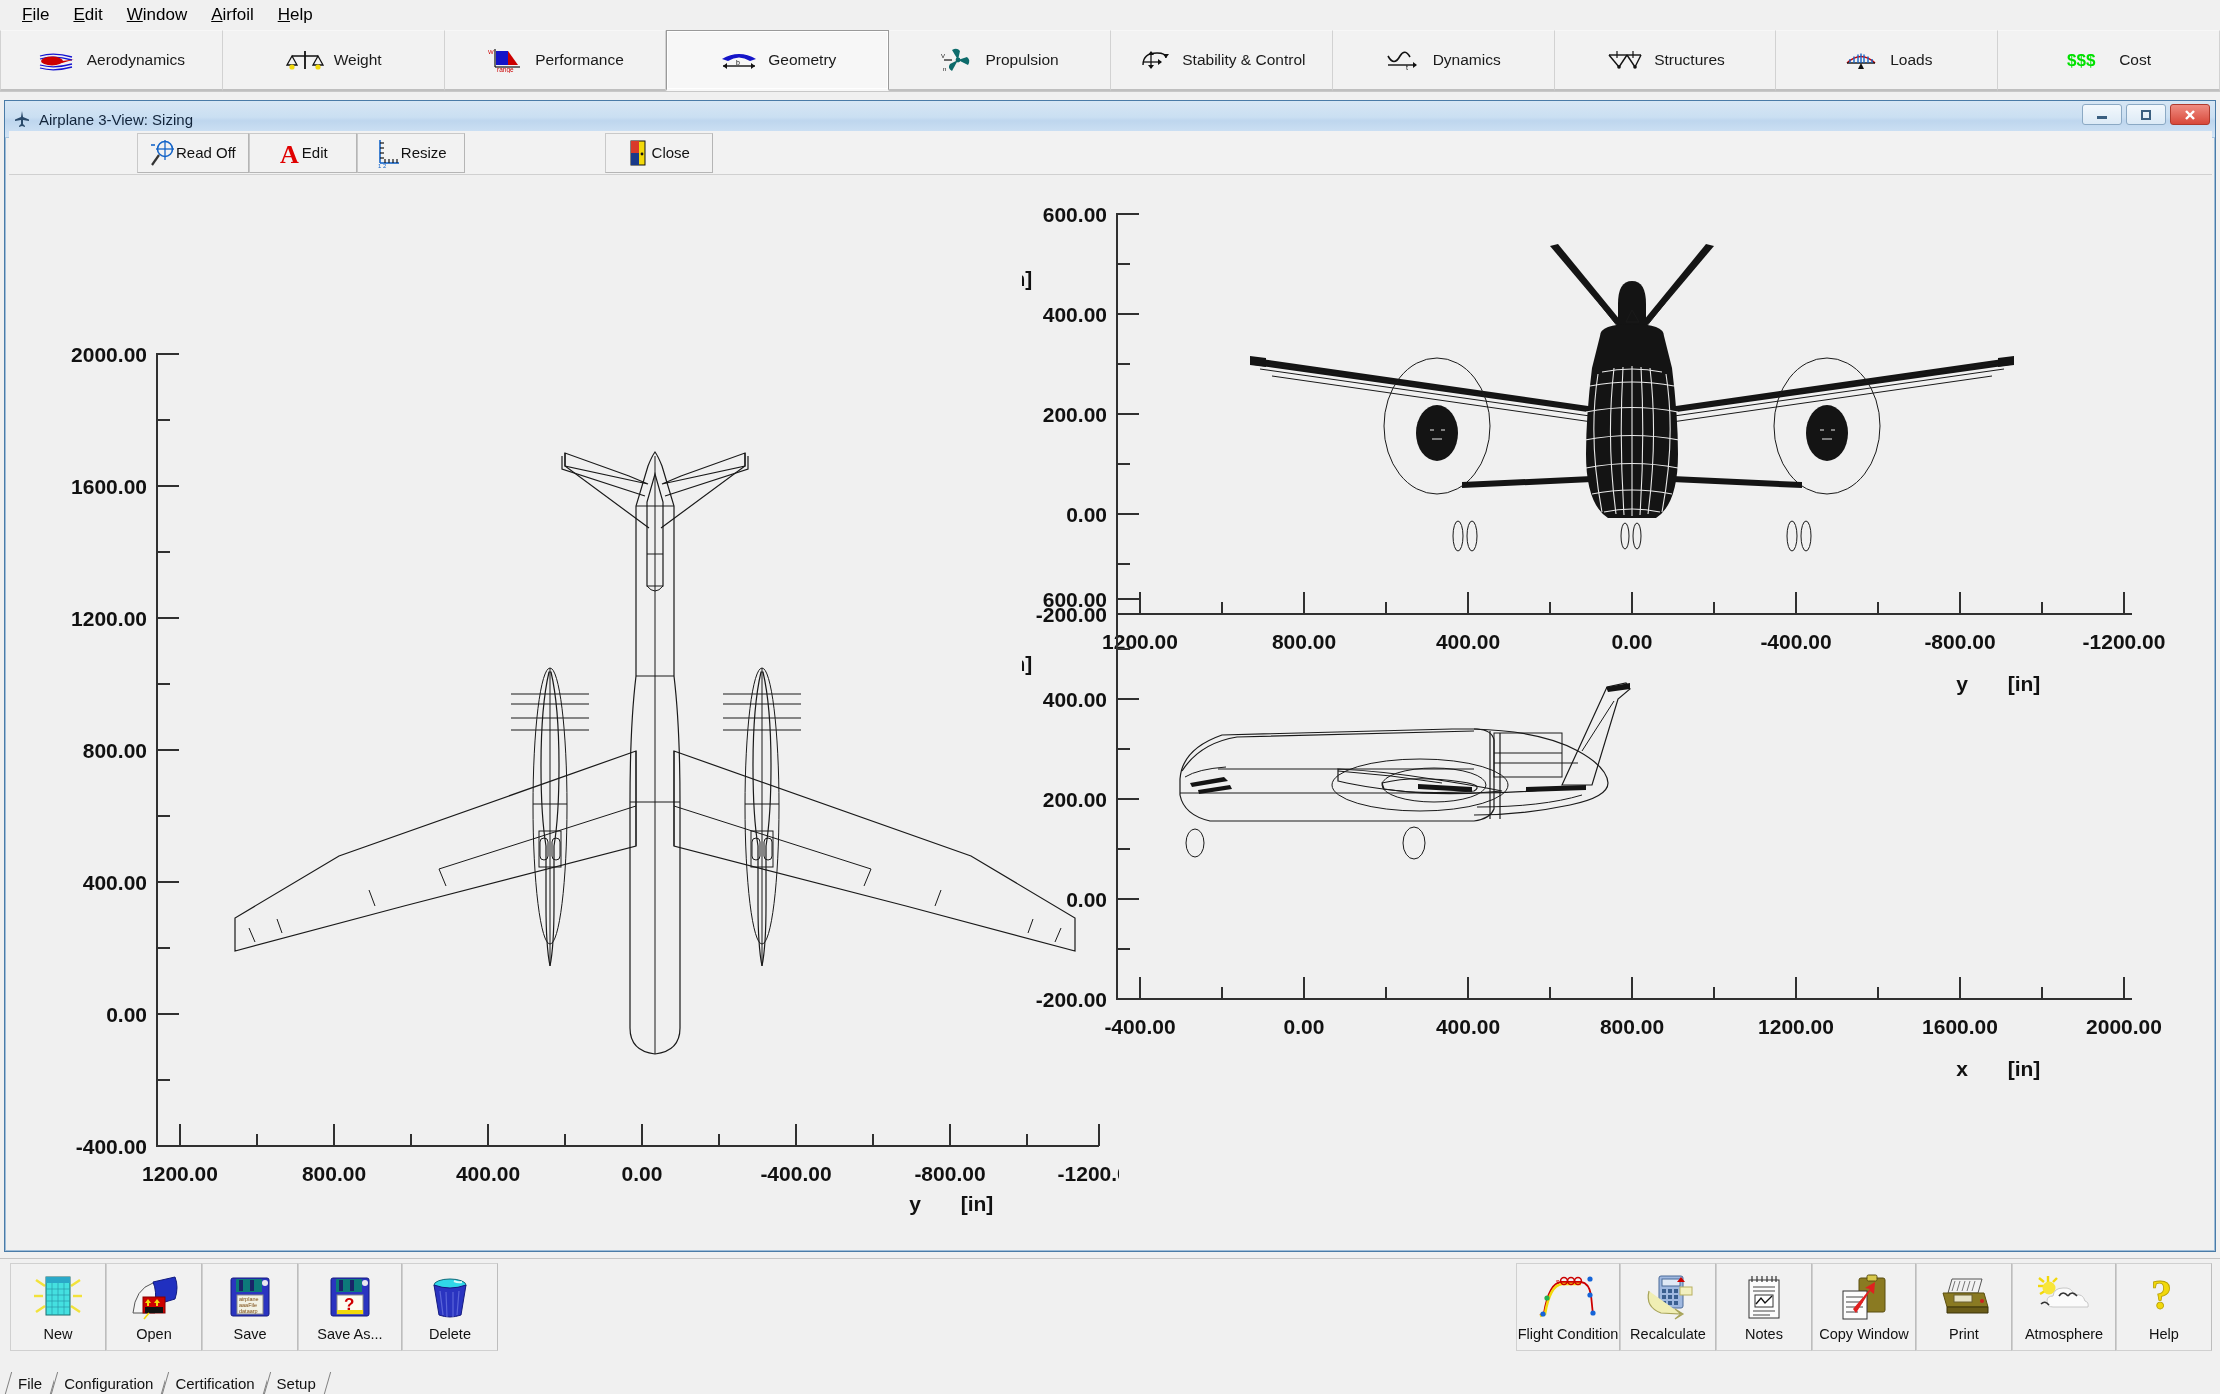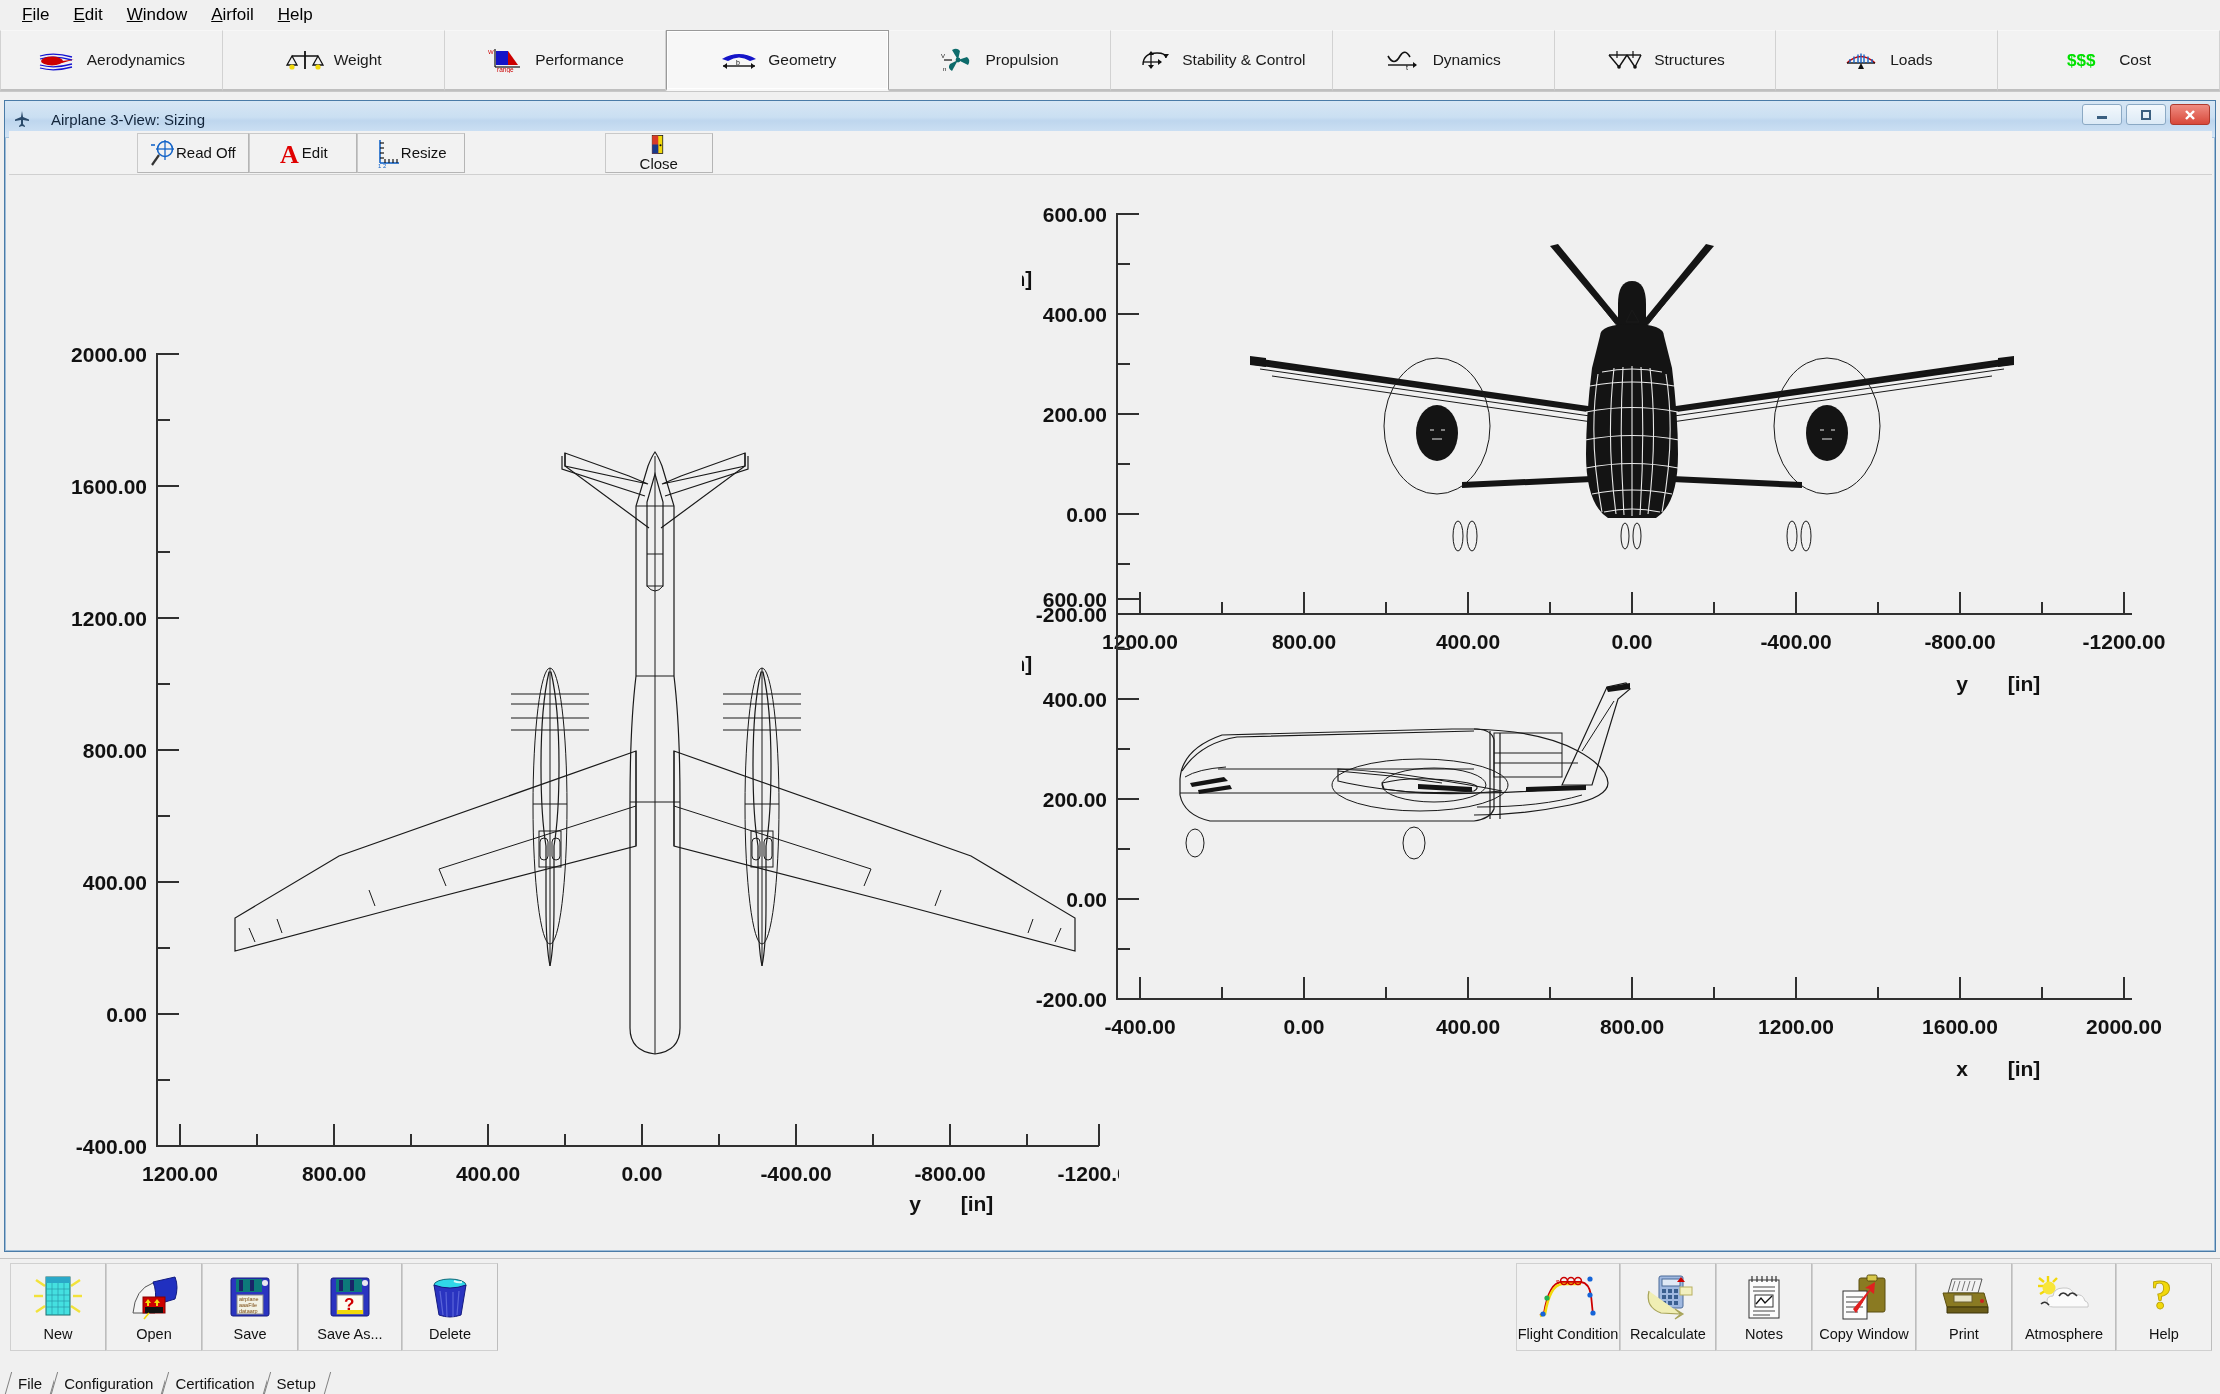--- a/index.html
+++ b/index.html
@@ -51,21 +51,21 @@
   #mdi {
     position: absolute; left: 4px; top: 100px;
     width: 2212px; height: 1152px;
     background: #f0f0f0;
     border: 1px solid #4a7ba7;
     box-shadow: 0 0 0 1px #9dbcd8 inset;
   }
   #wtitle {
     position: absolute; left: 0; top: 0; width: 100%; height: 37px;
     background: linear-gradient(to bottom,#d7e6f4 0%,#cadff2 45%,#bed6ee 55%,#d2e4f5 100%);
-    display: flex; align-items: center; padding-left: 8px; gap: 20px;
+    display: flex; align-items: center; padding-left: 8px; gap: 8px;
     border-bottom: 1px solid #a9c6e0;
     text-align: center;
   }
   #wtitle .wt-text { font-size: 15px; color: #12243a; }
   #wbtns { position: absolute; right: 5px; top: 3px; display: flex; gap: 4px; }
   .wbtn {
     width: 40px; height: 21px; border: 1px solid #8ba9c4; border-radius: 3px;
     background: linear-gradient(to bottom,#f3f8fc,#dceaf6);
     display: flex; align-items: center; justify-content: center; cursor: default;
   }
@@ -80,21 +80,21 @@
     background: #f2f2f2; border-bottom: 1px solid #d0d0d0;
     display: flex; align-items: center; padding-left: 128px;
   }
   .tbtn {
     height: 40px; min-width: 108px; padding: 0 12px;
     display: flex; align-items: center; justify-content: center; 
     background: #f2f2f2; border: 1px solid #c9c9c9;
     border-right-color:#b5b5b5; border-bottom-color:#b5b5b5;
     font-size: 15px; color: #111; cursor: default; white-space: nowrap;
   }
-  .tbtn.spacer-left { margin-left: 140px; flex-direction: column; }
+  .tbtn.spacer-left { margin-left: 140px; }
 
   
   #canvasarea {
     position: absolute; left: 4px; top: 75px;
     width: 2203px; height: 1055px;
     background: #f0f0f0;
   }
   svg.plot { position: absolute; display: block; }
   .axisline { stroke: #303030; stroke-width: 2; fill: none; }
   .tickline { stroke: #303030; stroke-width: 2; }

